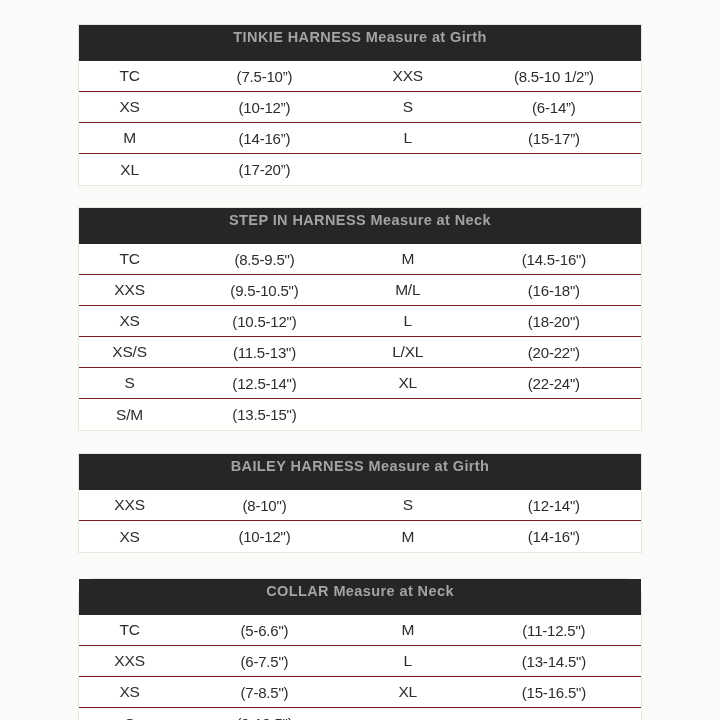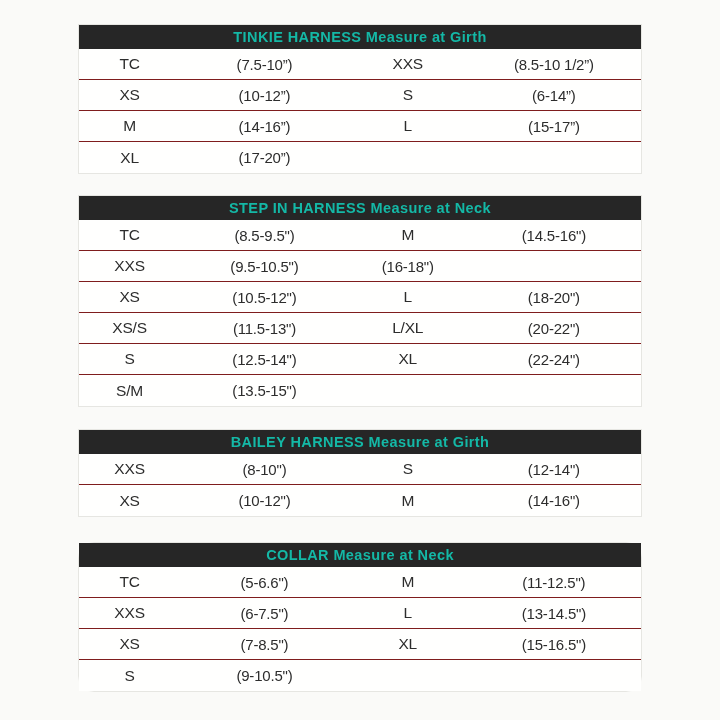--- a/index.html
+++ b/index.html
@@ -24,24 +24,24 @@
     width: 564px;
     margin-left: 78px;
     background: #fffffe;
     border: 1px solid #e6e6e2;
   }
   .size-table.gap-21 { margin-top: 21px; }
   .size-table.gap-30 { margin-top: 22px; }
   .size-table.gap-25 { margin-top: 25px; border-radius: 16px; }
   .table-header {
     box-sizing: border-box;
-    height: 24px;
+    height: 36px;
     line-height: 24px;
     background: #262626;
-    color: #14b8a6;
+    color: #a3a3a3;
     text-align: center;
     font-size: 14.5px;
     font-weight: bold;
     letter-spacing: 0.4px;
     white-space: nowrap;
     overflow: hidden;
   }
   .row {
     box-sizing: border-box;
     display: flex;
@@ -106,20 +106,21 @@
     <div class="table-body">
         <div class="row">
           <div class="cell cell-size">TC</div>
           <div class="cell cell-range">(8.5-9.5")</div>
           <div class="cell cell-size">M</div>
           <div class="cell cell-range">(14.5-16")</div>
         </div>
         <div class="row">
           <div class="cell cell-size">XXS</div>
           <div class="cell cell-range">(9.5-10.5")</div>
+          <div class="cell cell-size">M/L</div>
           <div class="cell cell-range">(16-18")</div>
         </div>
         <div class="row">
           <div class="cell cell-size">XS</div>
           <div class="cell cell-range">(10.5-12")</div>
           <div class="cell cell-size">L</div>
           <div class="cell cell-range">(18-20")</div>
         </div>
         <div class="row">
           <div class="cell cell-size">XS/S</div>

